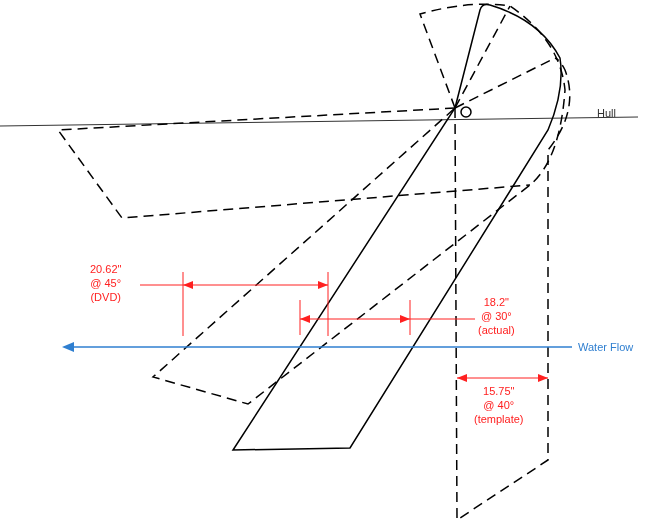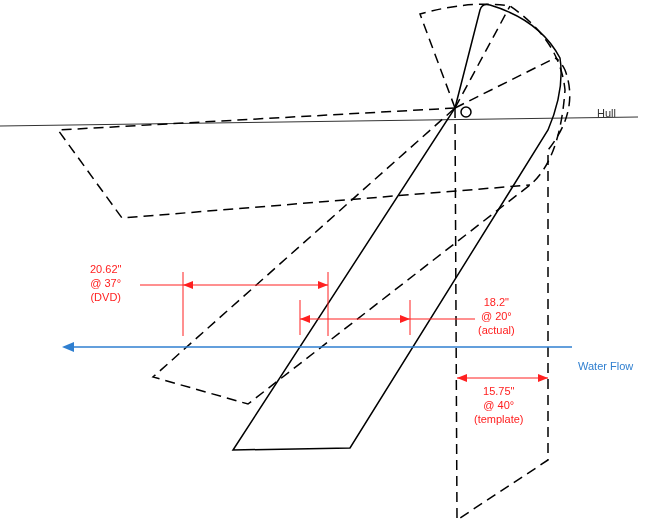--- a/index.html
+++ b/index.html
@@ -47,31 +47,31 @@
   <polygon points="300,319 310,315 310,323" fill="#ff2020"></polygon>
   <polygon points="410,319 400,315 400,323" fill="#ff2020"></polygon>
   <line x1="410" y1="319" x2="475" y2="319" stroke="#ff2020" stroke-width="1"></line>
 
   <line x1="457" y1="378" x2="548" y2="378" stroke="#ff2020" stroke-width="1"></line>
   <polygon points="457,378 467,374 467,382" fill="#ff2020"></polygon>
   <polygon points="548,378 538,374 538,382" fill="#ff2020"></polygon>
 </svg>
 
 <div class="lbl dark" style="left:597px;top:106px;">Hull</div>
-<div class="lbl blue" style="left:578px;top:340px;margin-top:19px;">Water Flow</div>
+<div class="lbl blue" style="left:578px;top:340px;">Water Flow</div>
 
 <div class="lbl red stack" style="left:90px;top:262px;">
   <span>20.62"</span>
-  <span>@ 37°</span>
+  <span>@ 45°</span>
   <span>(DVD)</span>
 </div>
 
 <div class="lbl red stack" style="left:478px;top:295px;">
   <span>18.2"</span>
-  <span>@ 20°</span>
+  <span>@ 30°</span>
   <span>(actual)</span>
 </div>
 
 <div class="lbl red stack" style="left:474px;top:384px;">
   <span>15.75"</span>
   <span>@ 40°</span>
   <span>(template)</span>
 </div>
 
 </body></html>

